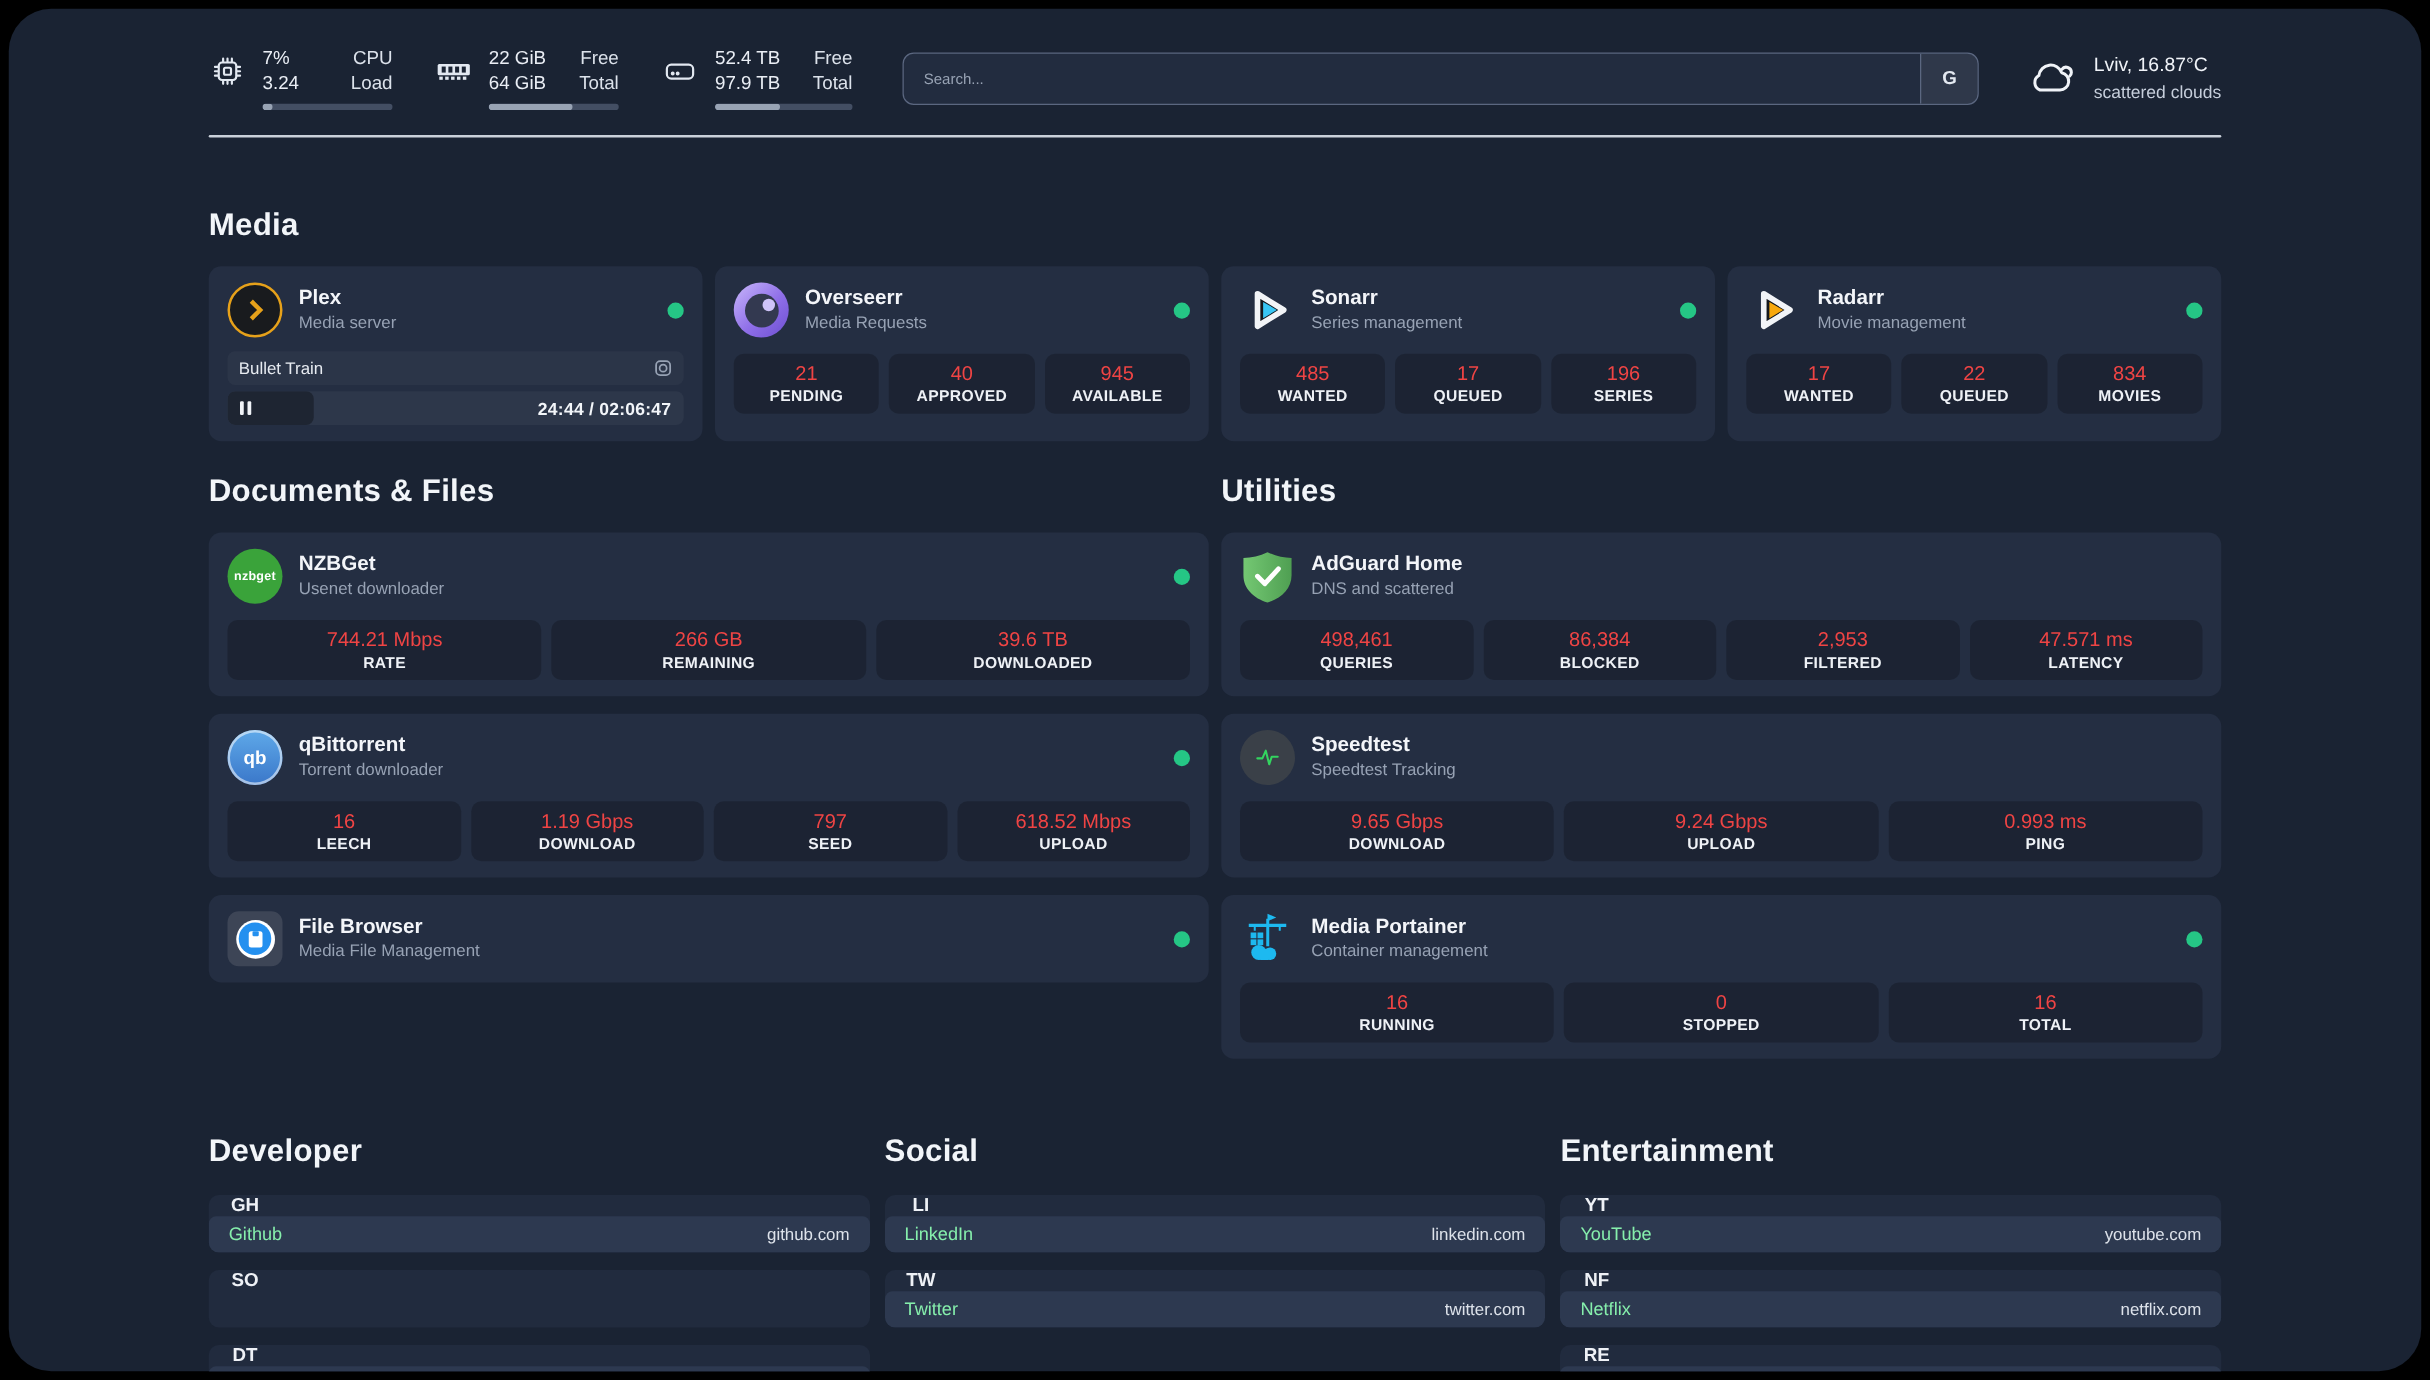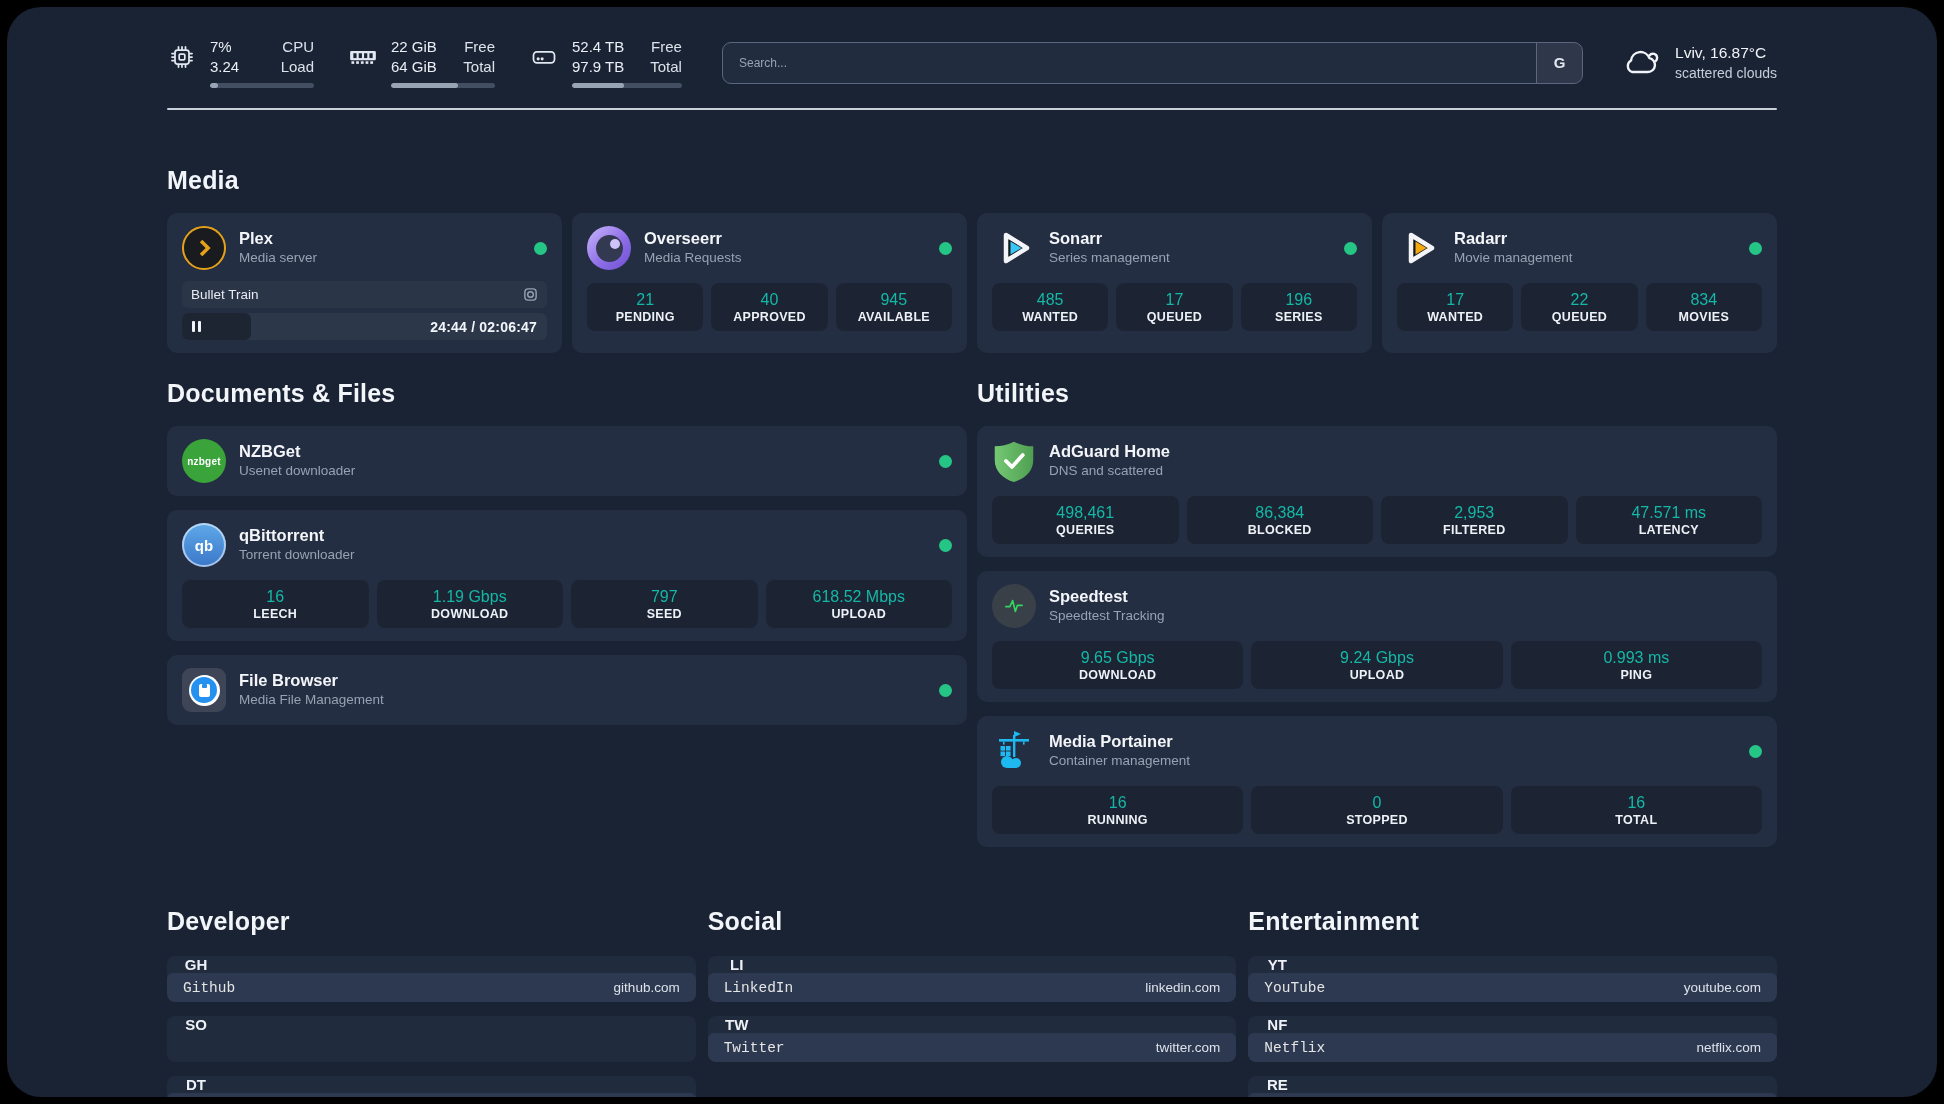--- a/index.html
+++ b/index.html
@@ -70,21 +70,21 @@
   }
   .card-head { display:flex; align-items:center; gap:13px; }
   .app-icon { width:44px; height:44px; flex:0 0 44px; position:relative; display:flex; align-items:center; justify-content:center; }
   .app-text { display:flex; flex-direction:column; line-height:20px; }
   .app-name { font-size:16.5px; font-weight:600; color:#f3f5f9; }
   .app-sub { font-size:13.5px; color:#97a2b4; }
   .dot { width:13px; height:13px; border-radius:50%; margin-left:auto; }
 
   .stats { display:grid; grid-auto-flow:column; grid-auto-columns:1fr; gap:8px; margin-top:13px; }
   .stat { background:rgba(0,0,0,0.22); border-radius:8px; padding:8px 4px 7px 4px; text-align:center; }
-  .stat-value { font-size:16px; color:#14b8a6; }
+  .stat-value { font-size:16px; color:#ef4444; }
   .stat-label { margin-top:1px; font-size:12.5px; font-weight:700; letter-spacing:.3px; color:#eef1f6; }
 
   
   .np { margin-top:11px; display:flex; flex-direction:column; gap:5px; }
   .np-title-row {
     height:27px; border-radius:6px; background:rgba(255,255,255,0.035);
     display:flex; align-items:center; padding:0 9px; font-size:13.5px; color:#e7ebf1;
   }
   .np-title-row .spacer { flex:1; }
   .np-progress-row {
@@ -123,21 +123,21 @@
   .bm-col .section-title { margin-bottom:6px; }
   .bm-row {
     display:flex; align-items:stretch; height:46px;
     background:#212b3e; border-radius:8px; overflow:hidden; cursor:pointer;flex-direction:column;
   }
   .bm-abbr { width:58px; display:flex; align-items:center; justify-content:center; font-size:15px; font-weight:600; color:#eef1f6; }
   .bm-pill {
     flex:1; background:#2d3950; border-radius:6px;
     display:flex; align-items:center; justify-content:space-between; padding:0 16px;
   }
-  .bm-name { font-size:14.5px; color:#e5e5e5;font-family:Liberation Mono, monospace; }
+  .bm-name { font-size:14.5px; color:#86efac; }
   .bm-url { font-size:13.5px; color:#dde2ea; }
 
   svg { display:block; }
 </style>
 </head>
 <body>
 
 <div class="frame">
 
   <div class="header">
@@ -385,20 +385,34 @@
       <div class="card">
         <div class="card-head">
           <span class="app-icon circle icon-nzbget">
             <span>nzbget</span>
           </span>
           <div class="app-text">
             <span class="app-name">NZBGet</span>
             <span class="app-sub">Usenet downloader</span>
           </div>
           <span class="dot" style="background-color: rgb(37, 198, 133);"></span>
+        </div>
+        <div class="stats">
+          <div class="stat">
+            <div class="stat-value">744.21 Mbps</div>
+            <div class="stat-label">RATE</div>
+          </div>
+          <div class="stat">
+            <div class="stat-value">266 GB</div>
+            <div class="stat-label">REMAINING</div>
+          </div>
+          <div class="stat">
+            <div class="stat-value">39.6 TB</div>
+            <div class="stat-label">DOWNLOADED</div>
+          </div>
         </div>
       </div>
 
       <div class="card">
         <div class="card-head">
           <span class="app-icon circle icon-qbit">
             <span>qb</span>
           </span>
           <div class="app-text">
             <span class="app-name">qBittorrent</span>

